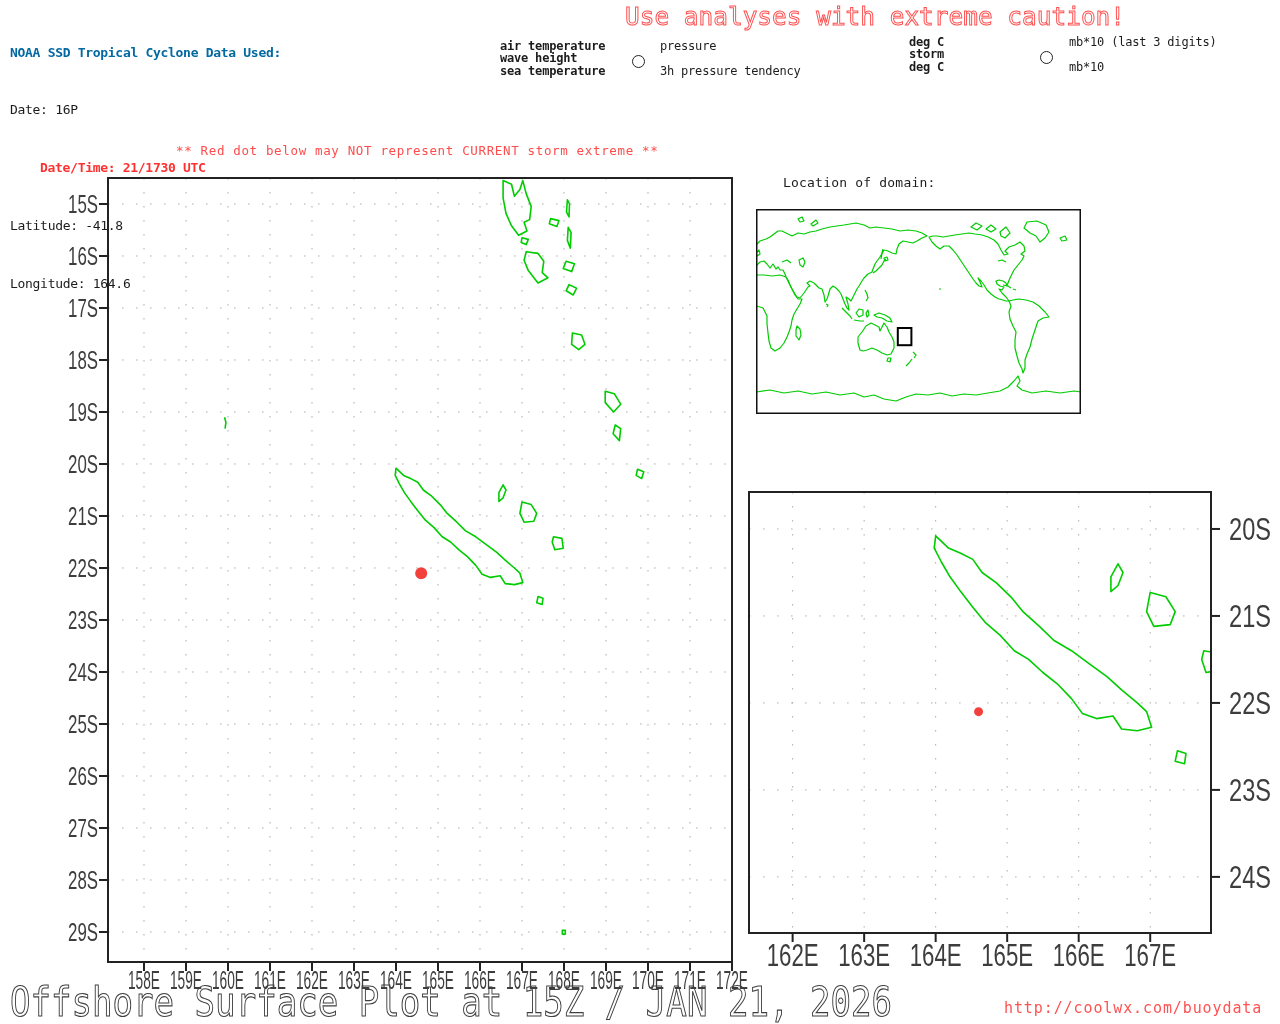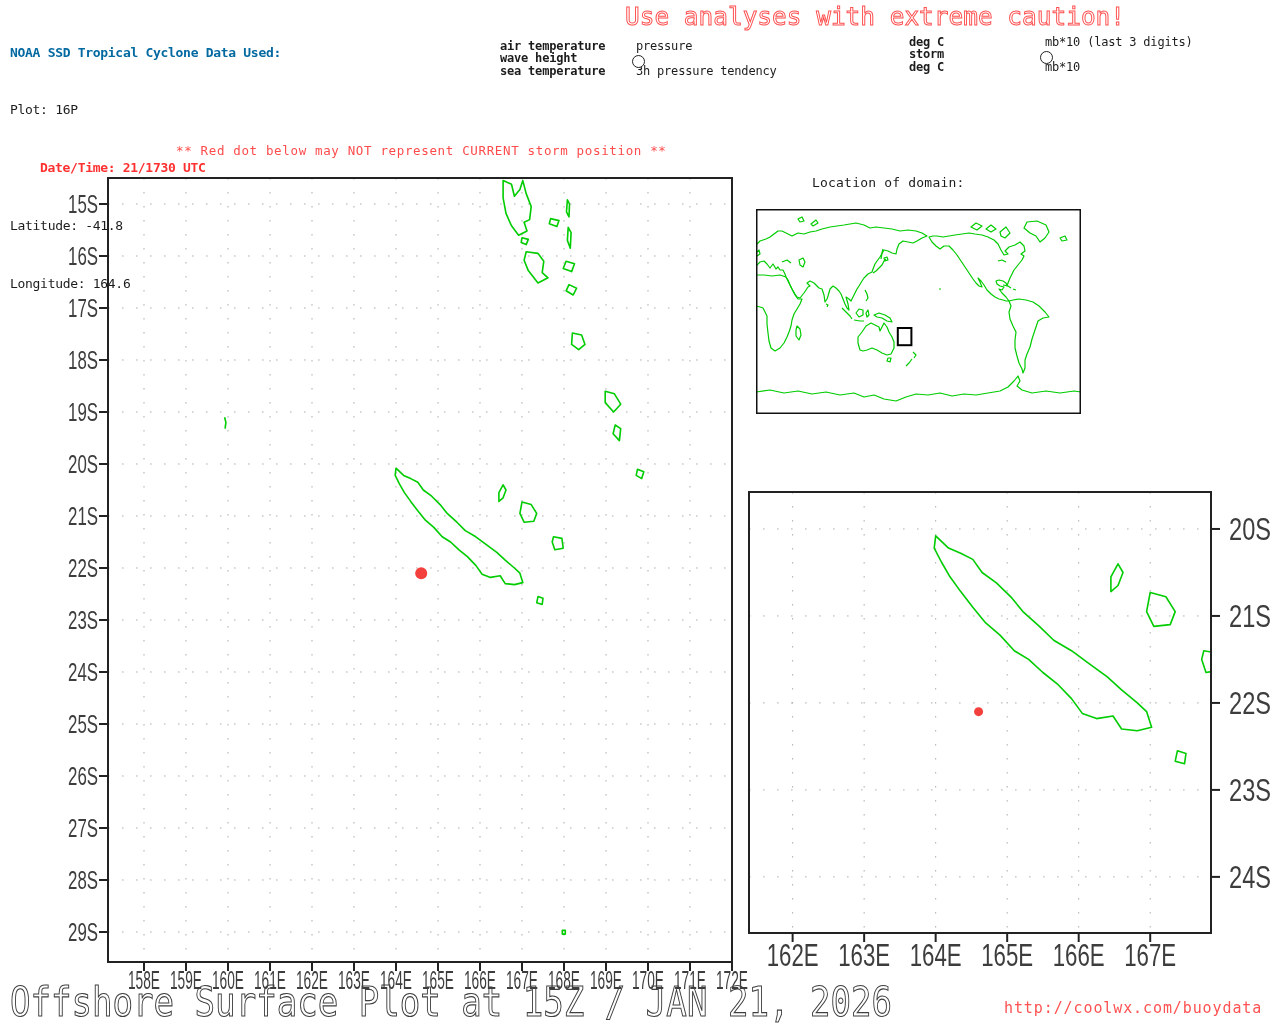--- a/index.html
+++ b/index.html
@@ -9,36 +9,36 @@
   }
   .abs{position:absolute;}
   
   .hdr{left:10px;top:4px;font-size:13px;line-height:19.3px;letter-spacing:-0.3px;color:#1c1c1c;white-space:pre;}
   .hdr .red{color:#0369a1;font-weight:bold;}
   .hdr .redbold{color:#ff3030;font-weight:bold;margin-left:30px;}
   
   .legend{font-size:12px;line-height:12.3px;letter-spacing:-0.2px;color:#1c1c1c;}
   .legend .row{display:flex;}
   .legend .c1{width:128px;text-align:left;white-space:pre;font-weight:bold;}
-  .legend .c2{margin-left:8px;white-space:pre;}
+  .legend .c2{margin-left:32px;white-space:pre;}
   .legend .circ{position:absolute;width:11px;height:11px;border:1.3px solid #222;border-radius:50%;background:#fff;}
   
   .warn{left:176px;top:143px;font-size:12.5px;letter-spacing:0.65px;color:#ff4b4b;white-space:pre;}
   
-  .insetTitle{left:812px;top:175px;font-size:13px;letter-spacing:0.2px;color:#1c1c1c;white-space:pre;}
+  .insetTitle{left:783px;top:175px;font-size:13px;letter-spacing:0.2px;color:#1c1c1c;white-space:pre;}
   
   .url{left:1004px;top:999px;font-size:15px;letter-spacing:0.9px;color:#ff5252;white-space:pre;}
   svg{display:block;}
 </style>
 </head>
 <body>
 
 <div class="abs hdr">
   <div class="red">NOAA SSD Tropical Cyclone Data Used:</div>
-  <div>Plot: 16P</div>
+  <div>Date: 16P</div>
   <div class="redbold">Date/Time: 21/1730 UTC</div>
   <div>Latitude: -41.8</div>
   <div>Longitude: 164.6</div>
 </div>
 
 <svg class="abs" style="left:615px;top:2px;" width="520" height="32">
   <text x="260" y="23" text-anchor="middle" font-family="DejaVu Sans Mono, monospace" font-size="25" fill="none" stroke="#ff5050" stroke-width="1" textLength="500" lengthAdjust="spacingAndGlyphs">Use analyses with extreme caution!</text>
 </svg>
 
 <div class="abs legend" style="left:500px;top:40px;width:320px;">
@@ -64,21 +64,21 @@
   <div class="row">
     <span class="c1">storm</span>
   </div>
   <div class="row">
     <span class="c1">deg C</span>
     <span class="c2">mb*10</span>
   </div>
   <span class="circ" style="left:131px;top:15px;"></span>
 </div>
 
-<div class="abs warn">** Red dot below may NOT represent CURRENT storm position **</div>
+<div class="abs warn">** Red dot below may NOT represent CURRENT storm extreme **</div>
 
 <svg id="mainMap" class="abs" style="left:60px;top:170px;" width="690" height="828">
     <defs>
       <clipPath id="mainMap-clip">
         <rect x="48" y="8" width="624" height="784"></rect>
       </clipPath>
     </defs>
     <g stroke="#b0b0b0" stroke-width="1" stroke-dasharray="1.6,12.4">
       <line x1="83.9943460994817" y1="8" x2="83.9943460994817" y2="792"></line>
       <line x1="125.99474994951872" y1="8" x2="125.99474994951872" y2="792"></line>

